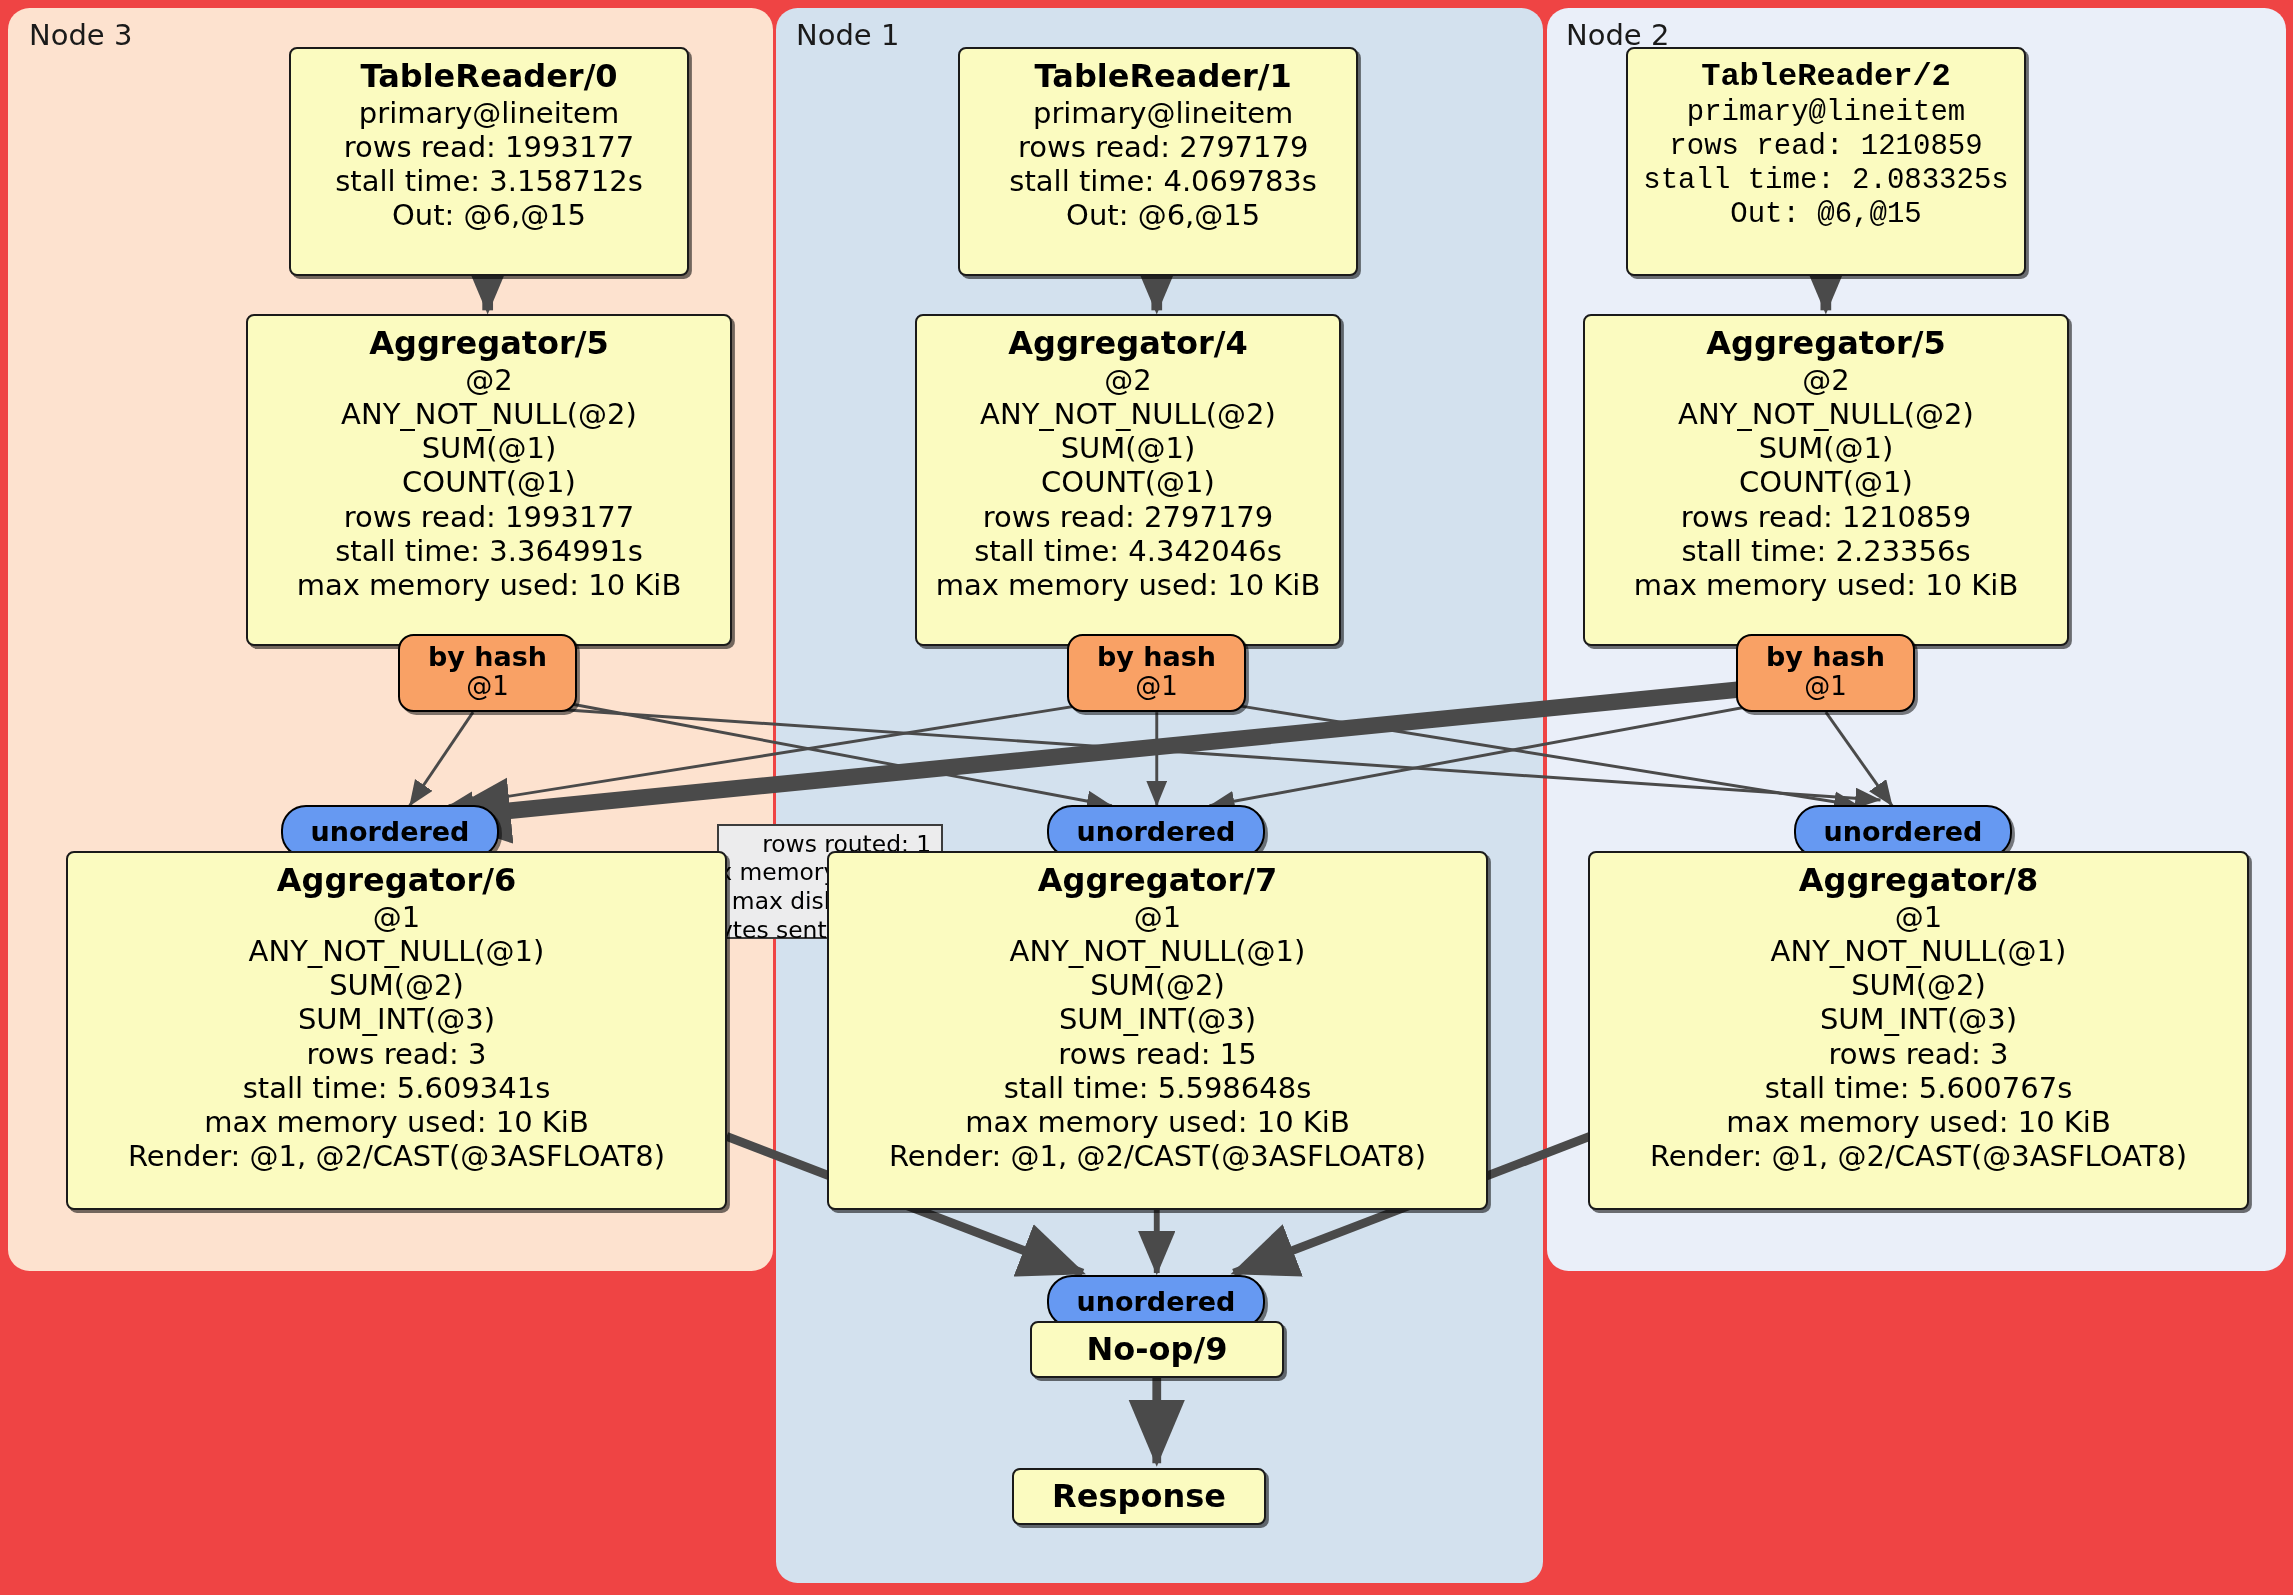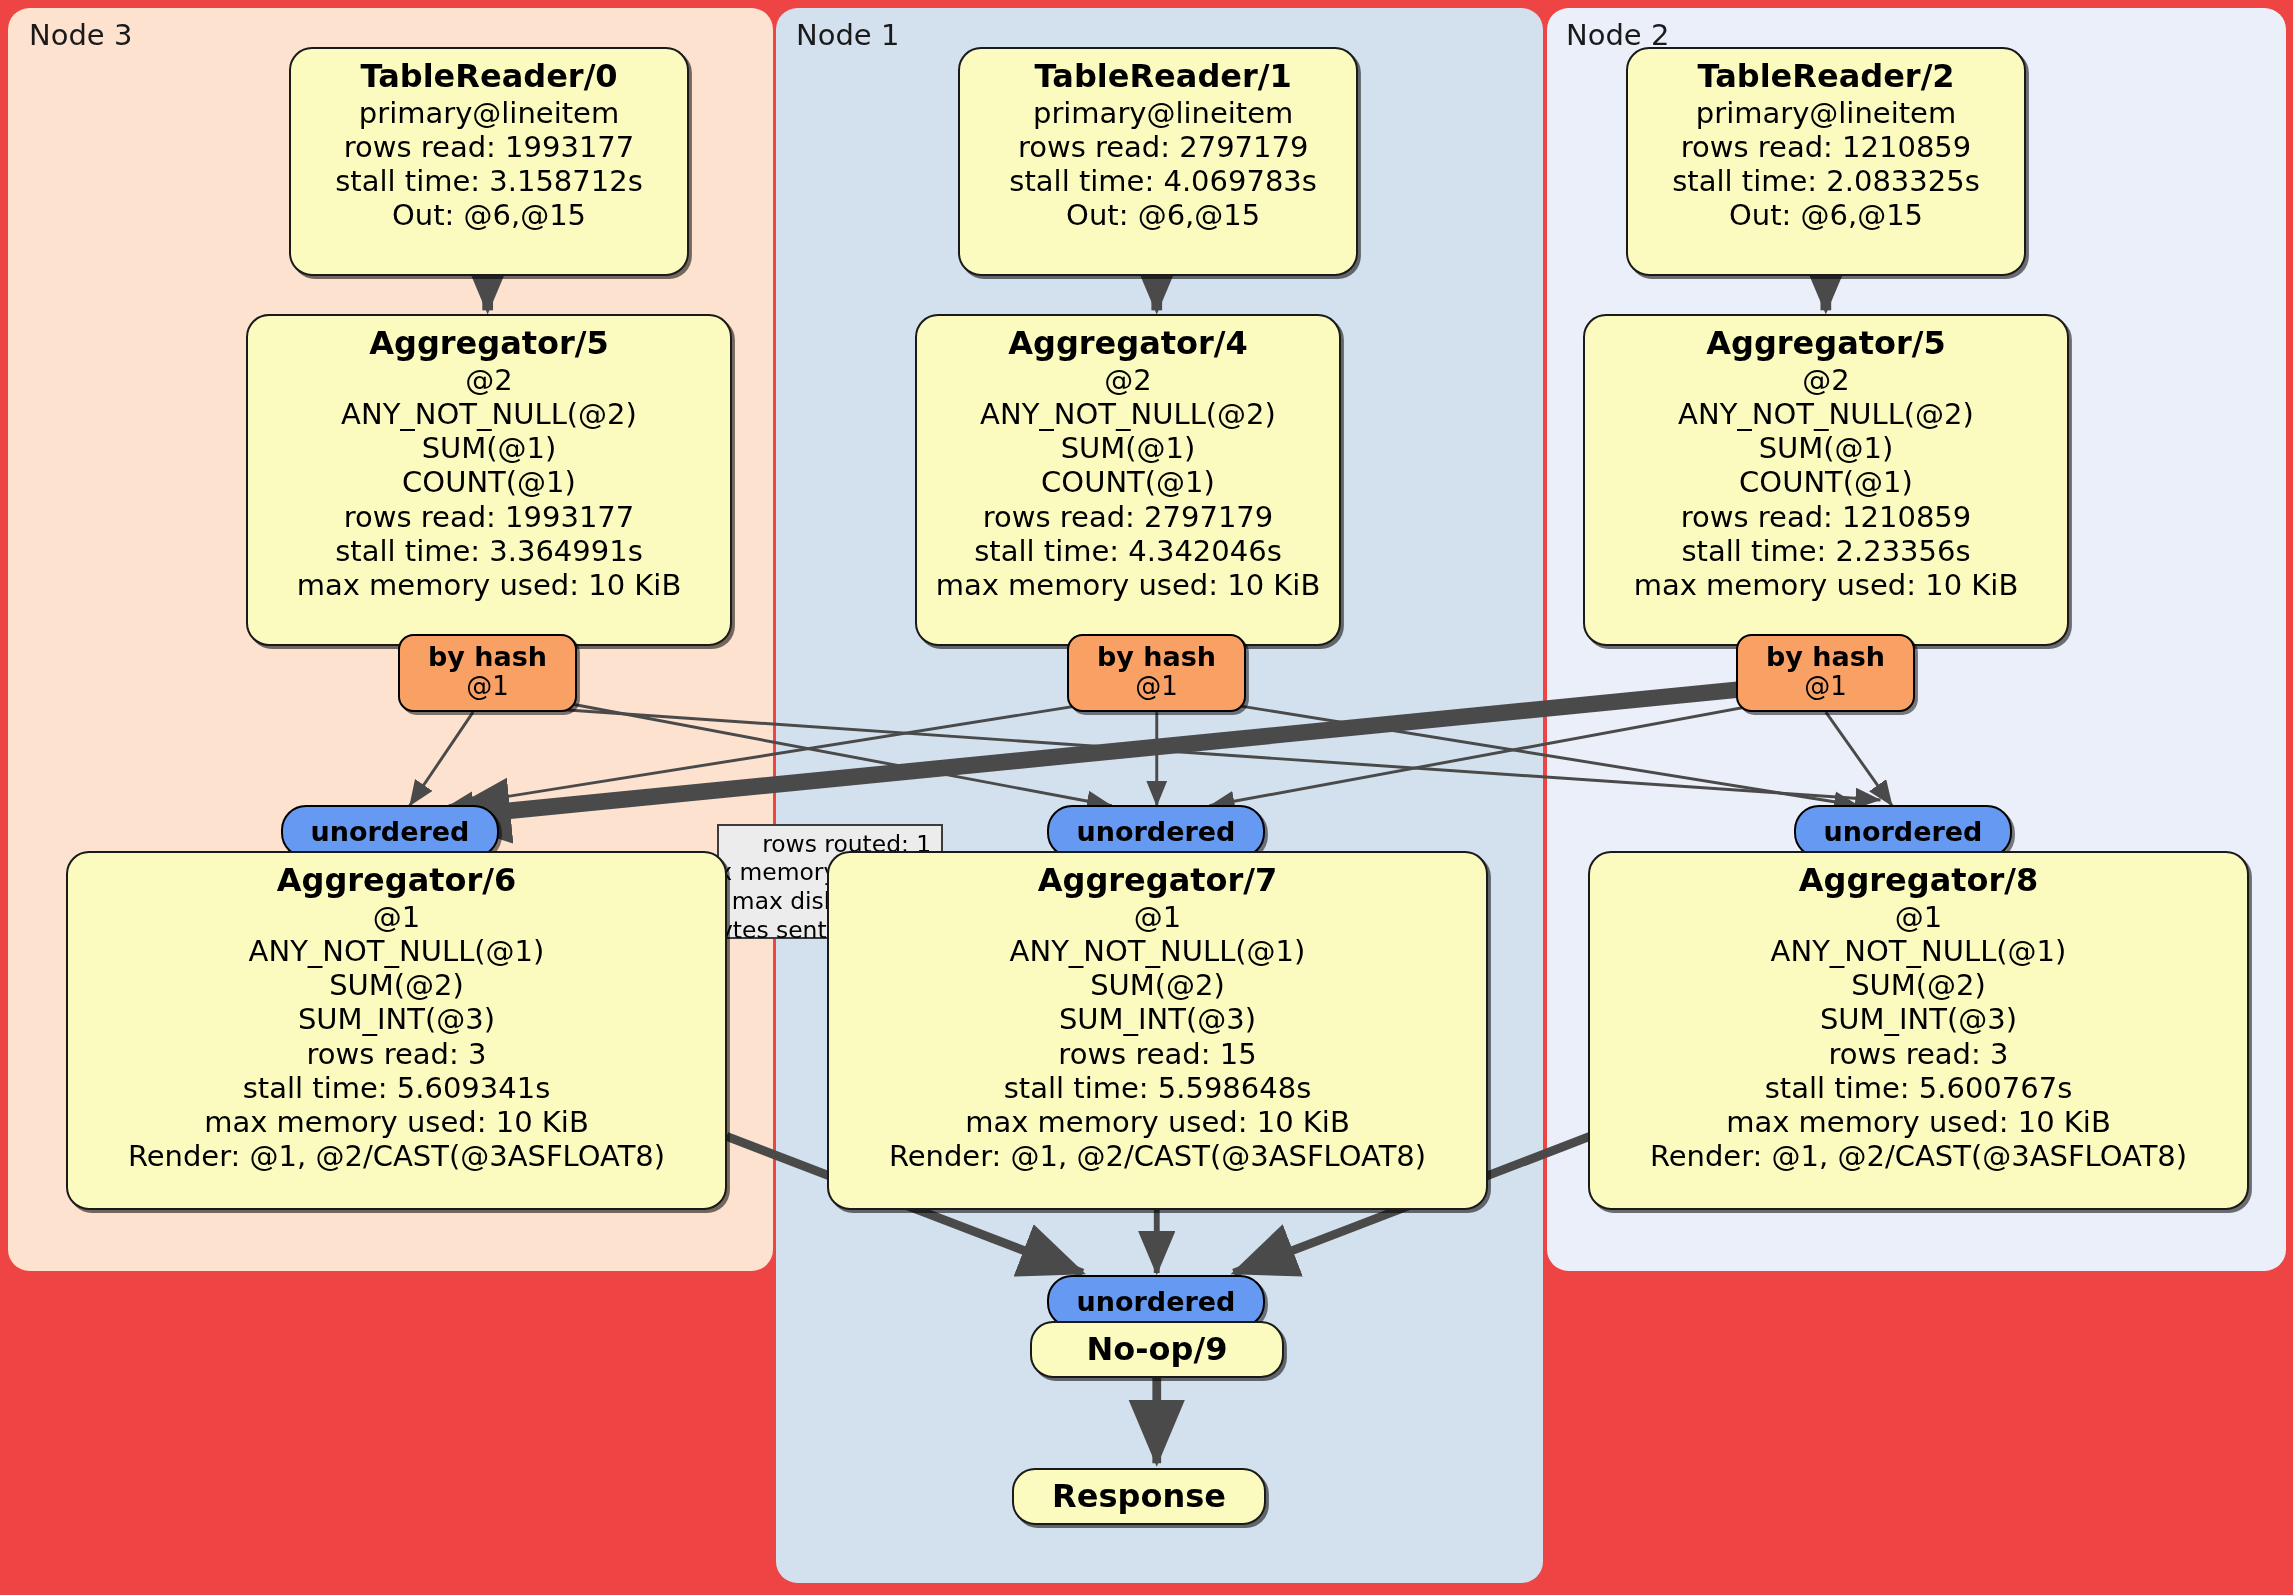--- a/index.html
+++ b/index.html
@@ -28,21 +28,21 @@
     color: #1a1a1a;
     font-family: "DejaVu Sans", "Liberation Sans", sans-serif;
     white-space: nowrap;
   }
   
   .proc {
     position: absolute;
     box-sizing: border-box;
     background: #fbfbc0;
     border: 2.9px solid #1a1a1a;
-    border-radius: 23px;
+    border-radius: 8px;
     text-align: center;
     padding: 7.8px 13.7px 9.8px 13.7px;
     box-shadow: 2.9px 2.9px 0 rgba(0,0,0,0.55);
     display: flex;
     flex-direction: column;
     justify-content: flex-start;
     align-items: center;
   }
   .proc .title {
     font-size: 32px;
@@ -198,21 +198,21 @@
   </div>
 
   <div class="proc" style="left:958px; top:47px; width:400px; height:229px;padding-left:24px;">
     <div class="title">TableReader/1</div>
     <div class="line">primary@lineitem</div>
     <div class="line">rows read: 2797179</div>
     <div class="line">stall time: 4.069783s</div>
     <div class="line">Out: @6,@15</div>
   </div>
 
-  <div class="proc" style="left:1626px; top:47px; width:400px; height:229px;">
+  <div class="proc" style="left:1626px; top:47px; width:400px; height:229px;font-family:Liberation Mono, monospace;">
     <div class="title">TableReader/2</div>
     <div class="line">primary@lineitem</div>
     <div class="line">rows read: 1210859</div>
     <div class="line">stall time: 2.083325s</div>
     <div class="line">Out: @6,@15</div>
   </div>
 
   <div class="proc" style="left:246px; top:314px; width:486px; height:332px;">
     <div class="title">Aggregator/5</div>
     <div class="line">@2</div>

